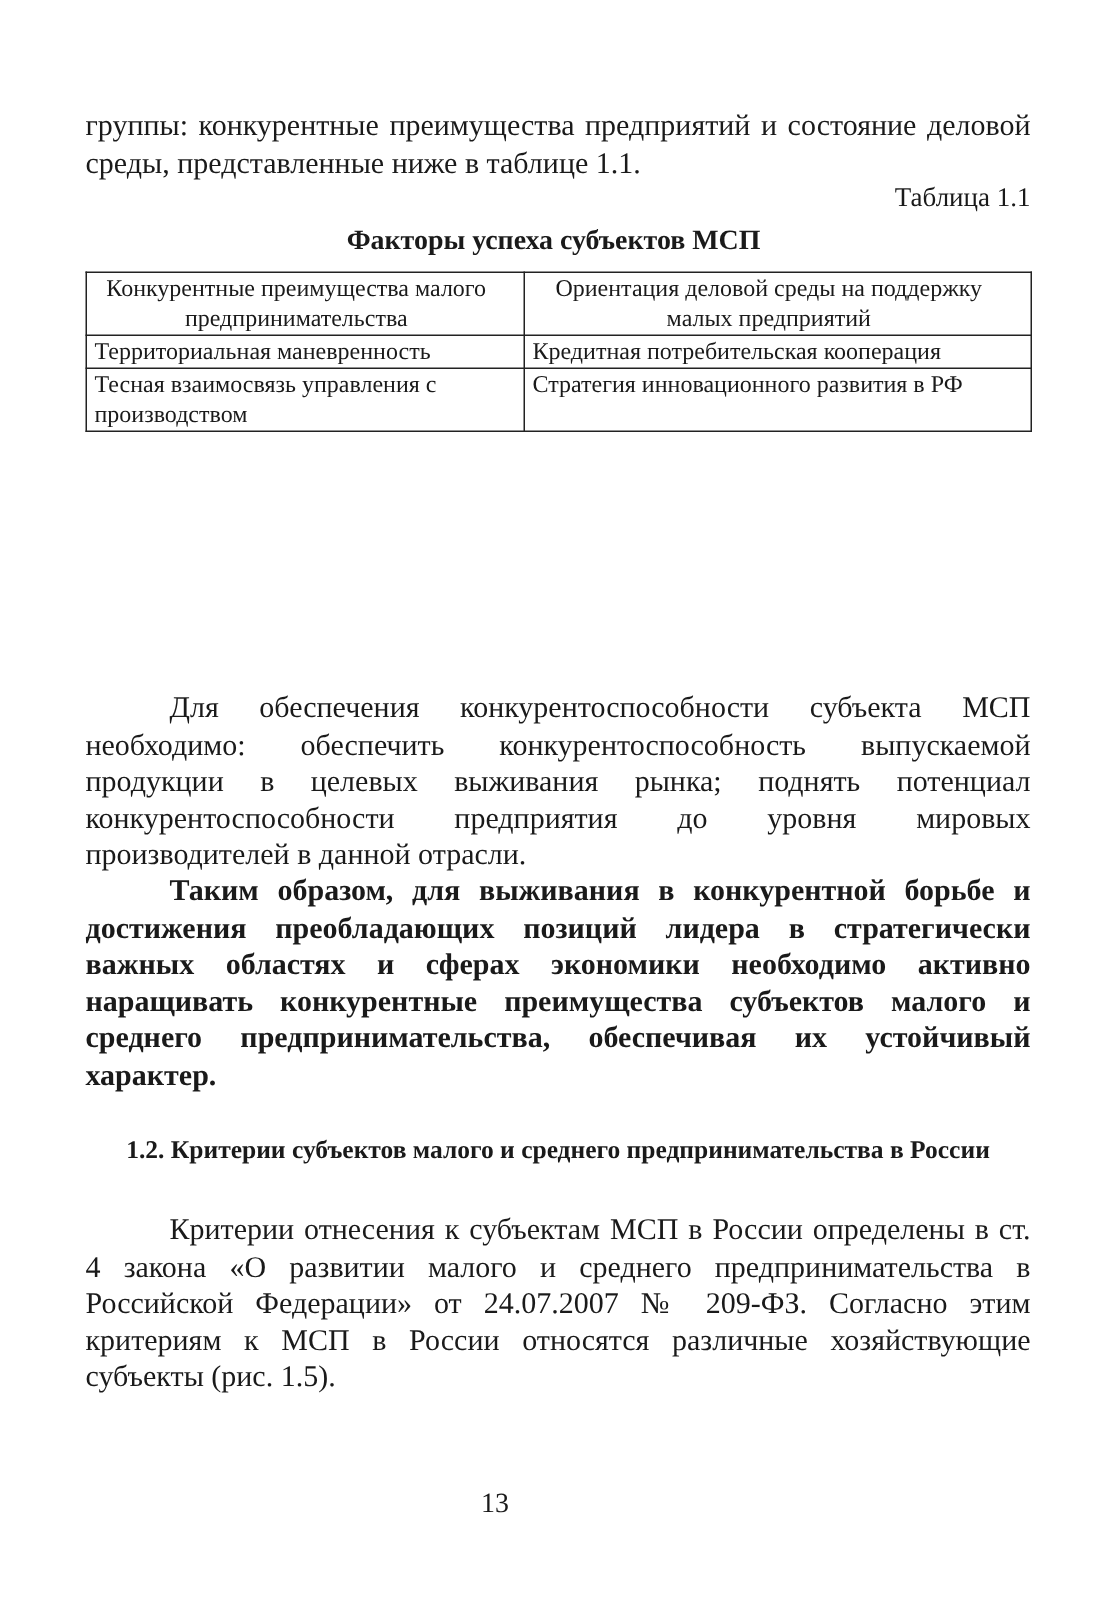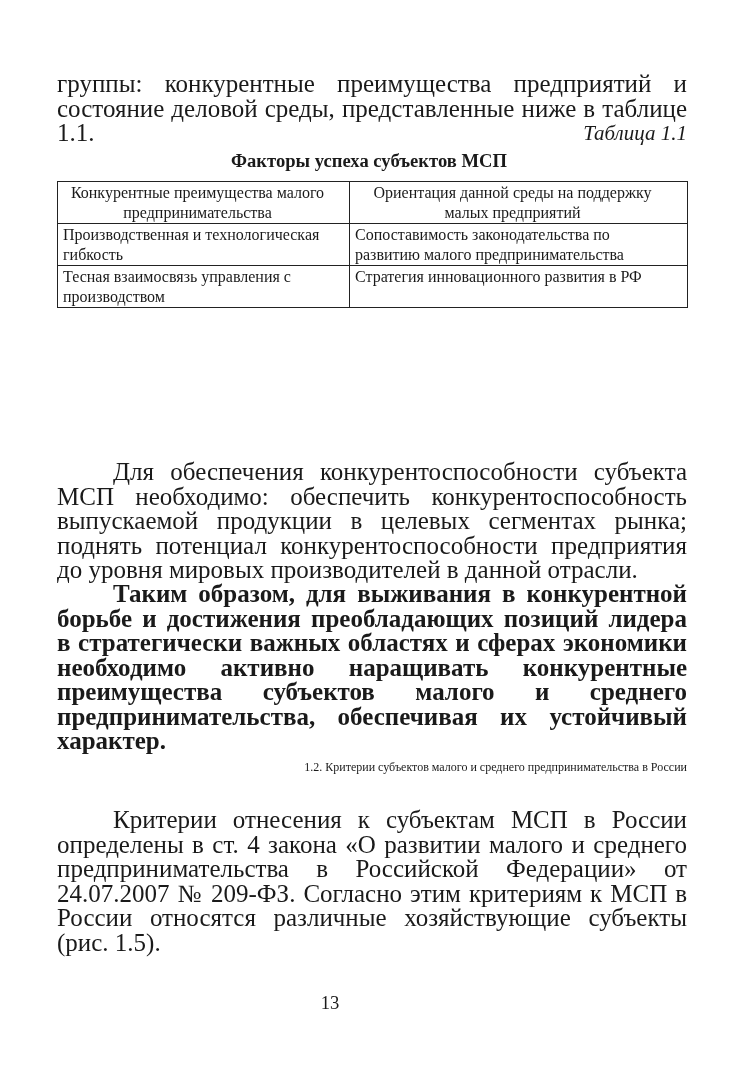--- a/index.html
+++ b/index.html
@@ -1,70 +1,70 @@
 <!DOCTYPE html>
 <html><head>
 <meta charset="utf-8">
 <style>
   html, body { margin:0; padding:0; background:#ffffff; }
   body { width:738px; height:1080px; position:relative; overflow:hidden;
          font-family:"Liberation Serif", "DejaVu Serif", serif; color:#1a1a1a; }
   .page { position:absolute; left:0; top:0; width:738px; height:1080px; }
-  .para { position:absolute; left:57px; width:630px; font-size:25px; line-height:24.5px;
+  .para { position:absolute; left:57px; width:630px; font-size:20px; line-height:24.5px;
           text-align:justify; margin:0; }
   .para.indent { text-indent:56px; }
   .intro { top:72px; }
-  .table-label { position:absolute; right:51px; top:121px; font-size:21px; font-style:italic; }
+  .table-label { position:absolute; right:51px; top:121px; font-size:18px; }
   .table-title { position:absolute; left:0; width:738px; top:150px; text-align:center;
                  font-size:18.6px; font-weight:bold; }
   table.factors { position:absolute; left:57px; top:181px; width:631px; border-collapse:collapse;
                   font-size:16px; line-height:20px; }
   table.factors td, table.factors th { border:1.3px solid #222; padding:1px 17px 0 5px; vertical-align:top;
                   font-weight:normal; text-align:left; }
   table.factors th { text-align:center; }
   table.factors col.c1 { width:292px; }
   .p1 { top:460px; }
   .p2 { top:582px;font-weight:bold; }
-  .section-heading { position:absolute; left:57px; width:630px; top:755px; text-align:right;
-                     font-size:12px; font-weight:normal; line-height:24.5px; margin:0; }
+  .section-heading { position:absolute; left:57px; width:630px; top:755px; text-align:center;
+                     font-size:17px; font-weight:bold; line-height:24.5px; margin:0; }
   .p3 { top:808px; }
   .page-number { position:absolute; left:0; width:660px; top:992px; text-align:center; font-size:18.6px; }
 </style>
 </head>
 <body>
 
 <div class="page">
   <p class="para intro">группы: конкурентные преимущества предприятий и состояние деловой среды, представленные ниже в таблице 1.1.</p>
   <div class="table-label">Таблица 1.1</div>
   <div class="table-title">Факторы успеха субъектов МСП</div>
 
   <table class="factors">
     <colgroup>
         <col class="c1">
         <col>
       </colgroup>
     <thead>
       <tr>
         <th>Конкурентные преимущества малого предпринимательства</th>
-        <th>Ориентация данной среды на поддержку малых предприятий</th>
+        <th>Ориентация деловой среды на поддержку малых предприятий</th>
       </tr>
     </thead>
     <tbody>
       <tr>
-        <td>Производственная и технологическая гибкость</td>
-        <td>Сопоставимость законодательства по развитию малого предпринимательства</td>
+        <td>Территориальная маневренность</td>
+        <td>Кредитная потребительская кооперация</td>
       </tr>
       <tr>
         <td>Тесная взаимосвязь управления с производством</td>
         <td>Стратегия инновационного развития в РФ</td>
       </tr>
     </tbody>
   </table>
 
-  <p class="para indent p1">Для обеспечения конкурентоспособности субъекта МСП необходимо: обеспечить конкурентоспособность выпускаемой продукции в целевых сегментах рынка; поднять потенциал конкурентоспособности предприятия до уровня мировых производителей в данной отрасли.</p>
+  <p class="para indent p1">Для обеспечения конкурентоспособности субъекта МСП необходимо: обеспечить конкурентоспособность выпускаемой продукции в целевых выживания рынка; поднять потенциал конкурентоспособности предприятия до уровня мировых производителей в данной отрасли.</p>
   <p class="para indent p2">Таким образом, для выживания в конкурентной борьбе и достижения преобладающих позиций лидера в стратегически важных областях и сферах экономики необходимо активно наращивать конкурентные преимущества субъектов малого и среднего предпринимательства, обеспечивая их устойчивый характер.</p>
 
   <h2 class="section-heading">1.2. Критерии субъектов малого и среднего предпринимательства в России</h2>
 
   <p class="para indent p3">Критерии отнесения к субъектам МСП в России определены в ст. 4 закона «О развитии малого и среднего предпринимательства в Российской Федерации» от 24.07.2007 № 209-ФЗ. Согласно этим критериям к МСП в России относятся различные хозяйствующие субъекты (рис. 1.5).</p>
 
   <div class="page-number">13</div>
 </div>
 
 </body></html>

